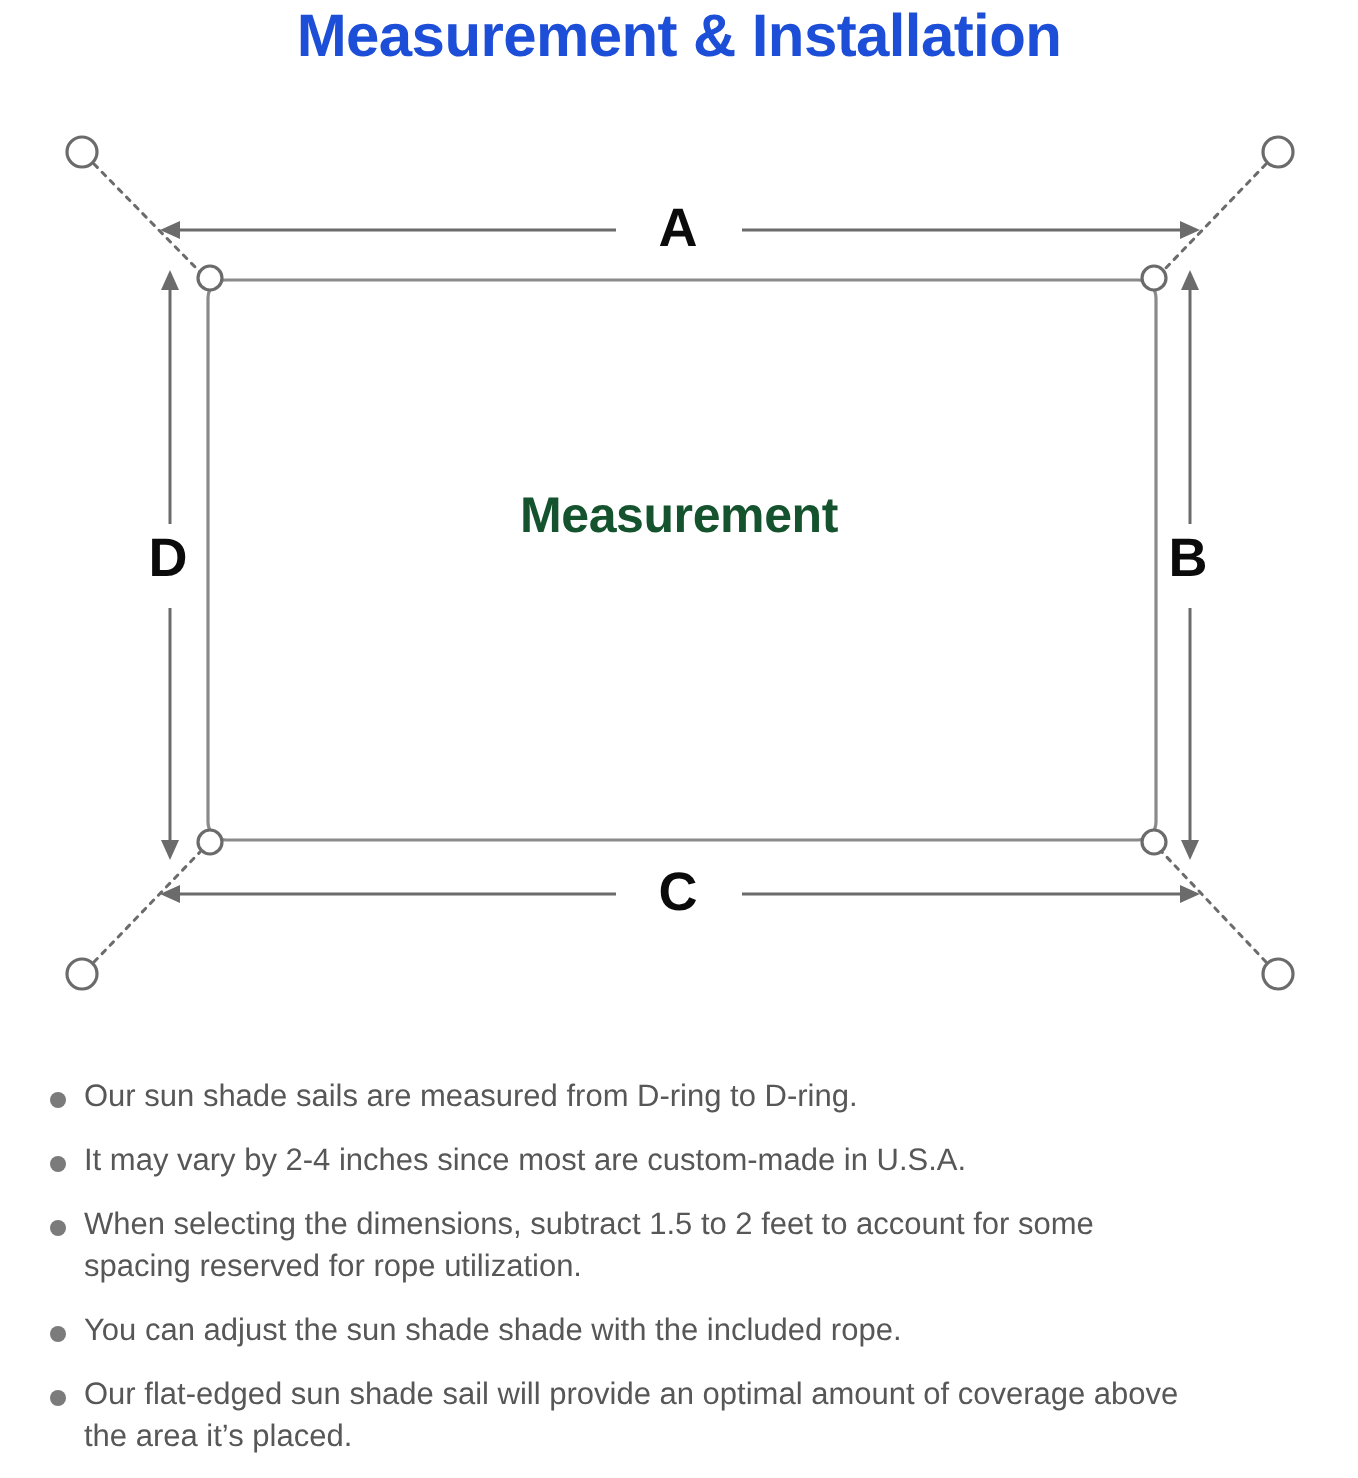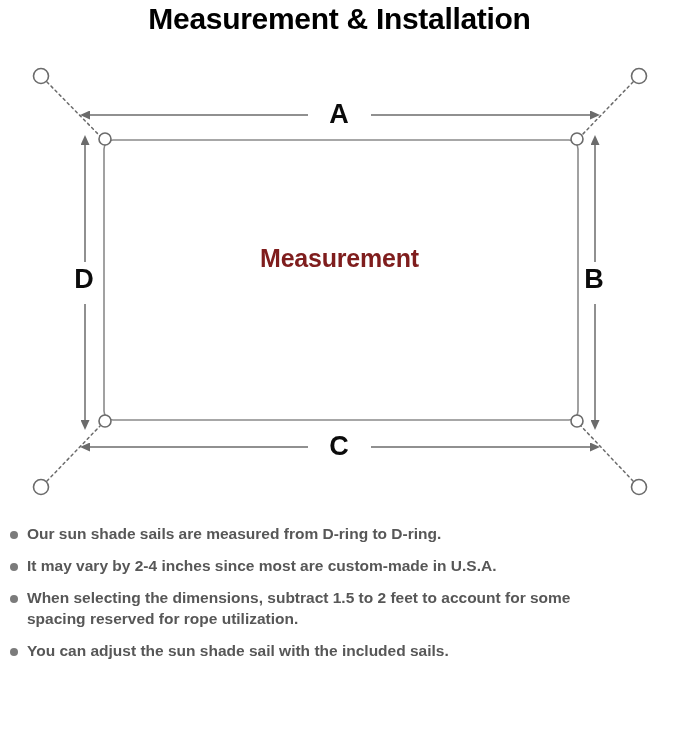--- a/index.html
+++ b/index.html
@@ -21,42 +21,42 @@
   
   #page-title {
     position: absolute;
     left: 0;
     top: 2px;
     width: 679px;
     text-align: center;
     font-size: 30px;
     font-weight: bold;
     letter-spacing: -0.3px;
-    color: #000000;
+    color: #1d4ed8;
     font-family: "Liberation Sans", sans-serif;
   }
 
   
   #diagram {
     position: absolute;
     left: 0;
     top: 48px;
     width: 679px;
     height: 470px;
   }
   #diagram svg {
     display: block;
   }
 
   
   .center-label {
     position: absolute;
     width: 679px;
     text-align: center;
-    color: #7f1d1d;
+    color: #14532d;
   }
   #center-heading {
     top: 196px;
     font-size: 25px;
     font-weight: bold;
     letter-spacing: -0.2px;
   }
   #center-sub {
     top: 232px;
     font-size: 14px;
@@ -78,23 +78,22 @@
   #dim-d { left:  58px; top: 218px; width: 52px; }
   #dim-b { left: 568px; top: 218px; width: 52px; }
 
   
   #notes {
     position: absolute;
     left: 0;
     top: 524px;
     width: 595px;
     padding: 0;
-    margin: 0;
+    margin: 15px;
     list-style: none;
-    font-weight: bold;
   }
   .note-item {
     position: relative;
     padding-left: 27px;
     margin-bottom: 11px;
     font-size: 15.5px;
     line-height: 1.35;
     color: #575757;
     font-family: "Liberation Sans", sans-serif;
   }
@@ -190,15 +189,19 @@
   <li class="note-item">
     <span class="note-bullet"></span>
     <span class="note-text">It may vary by 2-4 inches since most are custom-made in U.S.A.</span>
   </li>
   <li class="note-item">
     <span class="note-bullet"></span>
     <span class="note-text">When selecting the dimensions, subtract 1.5 to 2 feet to account for some spacing reserved for rope utilization.</span>
   </li>
   <li class="note-item">
     <span class="note-bullet"></span>
-    <span class="note-text">You can adjust the sun shade sail with the included sails.</span>
+    <span class="note-text">You can adjust the sun shade shade with the included rope.</span>
+  </li>
+  <li class="note-item">
+    <span class="note-bullet"></span>
+    <span class="note-text">Our flat-edged sun shade sail will provide an optimal amount of coverage above the area it’s placed.</span>
   </li>
 </ul>
 
 </body></html>

